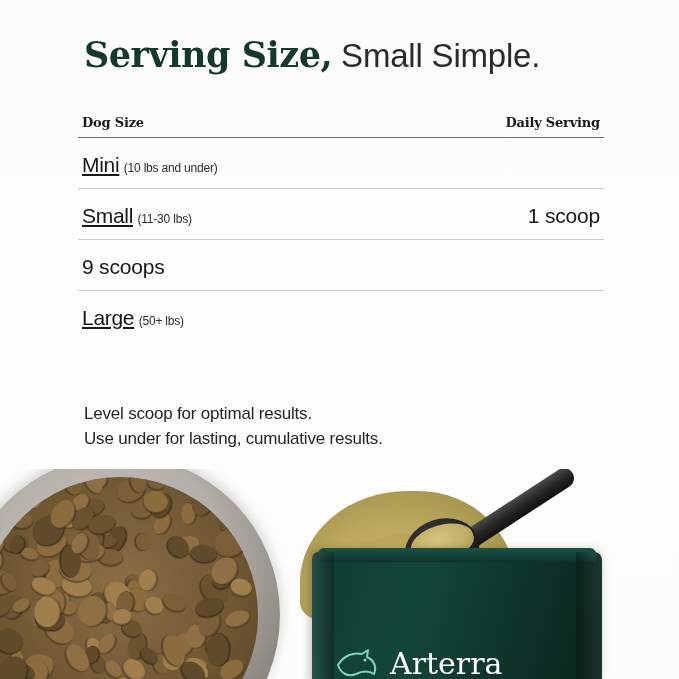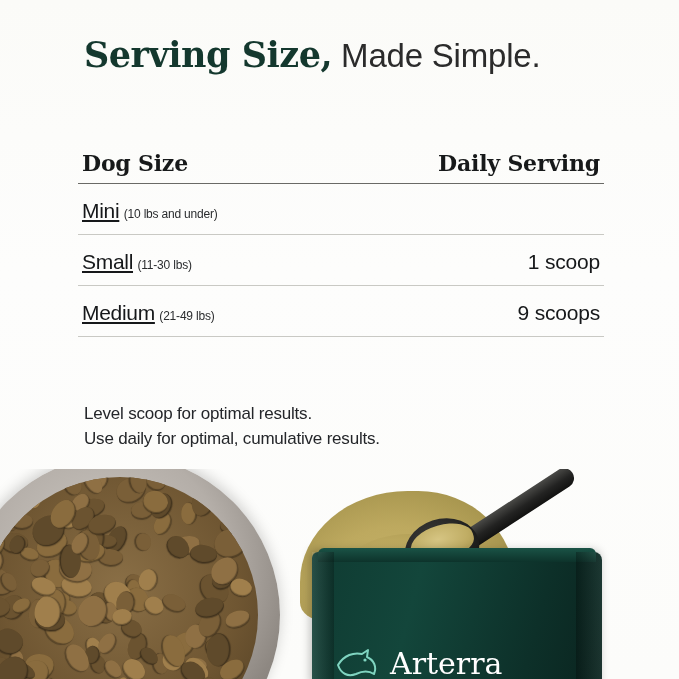--- a/index.html
+++ b/index.html
@@ -72,24 +72,23 @@
     color: #1d1d1b;
   }
   .col-right {
     color: #1d1d1b;
     text-align: left;
   }
   .header .col-left,
   .header .col-right {
     font-family: "DejaVu Serif", serif;
     font-weight: bold;
-    font-size: 22px;
+    font-size: 13px;
     color: #17191a;
     letter-spacing: -0.2px;
-    margin-top: 35px;
   }
   .size-name {
     font-size: 21px;
     font-weight: 400;
     color: #16181a;
     letter-spacing: -0.3px;
     text-decoration: underline;
   }
   .size-range {
     font-size: 12px;
@@ -264,21 +263,21 @@
     color: #ffffff;
     letter-spacing: 0px;
   }
 </style>
 </head>
 <body>
 
 <div class="page">
 
   <div class="heading">
-    <span class="h-bold">Serving Size,</span><span class="h-light"> Made Simple.</span>
+    <span class="h-bold">Serving Size,</span><span class="h-light"> Small Simple.</span>
   </div>
 
   <div class="table">
 
     <div class="row header">
       <div class="col-left">Dog Size</div>
       <div class="col-right">Daily Serving</div>
     </div>
 
     <div class="row body">
@@ -290,35 +289,35 @@
 
     <div class="row body">
       <div class="col-left">
         <span class="size-name">Small</span>
         <span class="size-range">(11-30 lbs)</span>
       </div>
       <div class="col-right serving">1 scoop</div>
     </div>
 
     <div class="row body">
+      <div class="col-right serving">9 scoops</div>
+    </div>
+
+    <div class="row body last">
       <div class="col-left">
-        <span class="size-name">Medium</span>
-        <span class="size-range">(21-49 lbs)</span>
+        <span class="size-name">Large</span>
+        <span class="size-range">(50+ lbs)</span>
       </div>
-      <div class="col-right serving">9 scoops</div>
-    </div>
-
-    <div class="row body last">
     </div>
 
   </div>
 
   <div class="notes">
     <div>Level scoop for optimal results.</div>
-    <div>Use daily for optimal, cumulative results.</div>
+    <div>Use under for lasting, cumulative results.</div>
   </div>
 
   <div class="photo">
 
     <div class="bowl">
       <div class="bowl-inner" id="kibble-host">
           <div class="kibble" style="width: 25.8466px; height: 20.0834px; left: 20.0235px; top: 55.9943px; background: rgb(107, 83, 48); transform: rotate(1.14892deg);"></div>
           <div class="kibble" style="width: 19.2569px; height: 16.6781px; left: 143.249px; top: 97.706px; background: rgb(122, 95, 56); transform: rotate(50.6258deg);"></div>
           <div class="kibble" style="width: 28.5191px; height: 18.2934px; left: 119.623px; top: 53.7695px; background: rgb(95, 74, 43); transform: rotate(-61.564deg);"></div>
           <div class="kibble" style="width: 26.9664px; height: 20.3982px; left: 35.8121px; top: 7.51822px; background: rgb(160, 127, 76); transform: rotate(84.5795deg);"></div>

